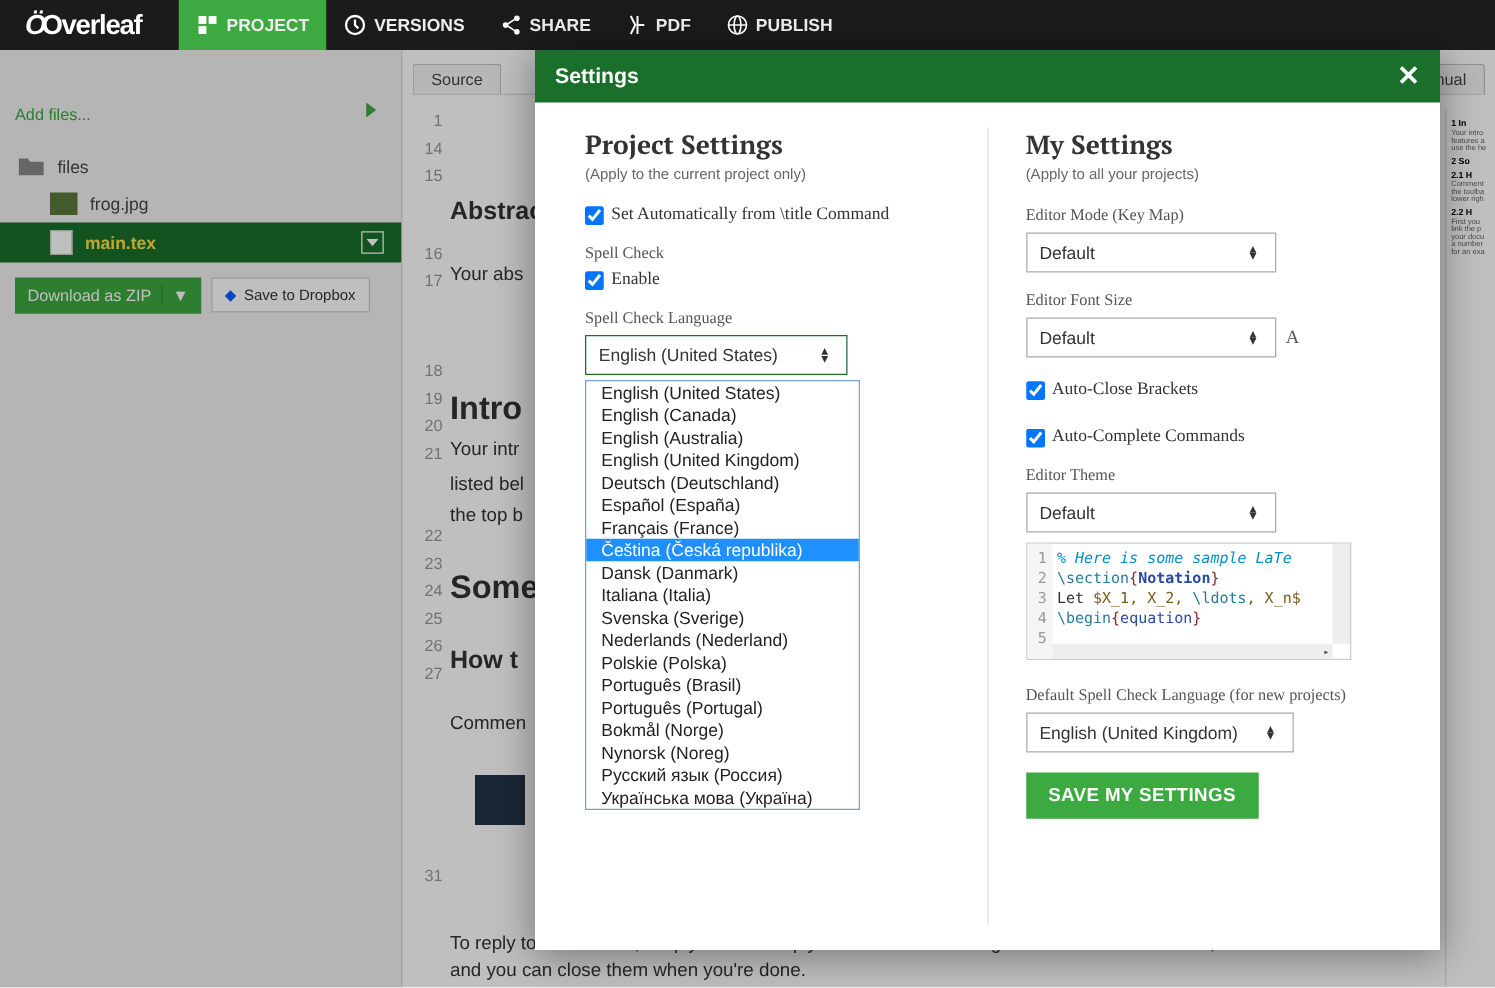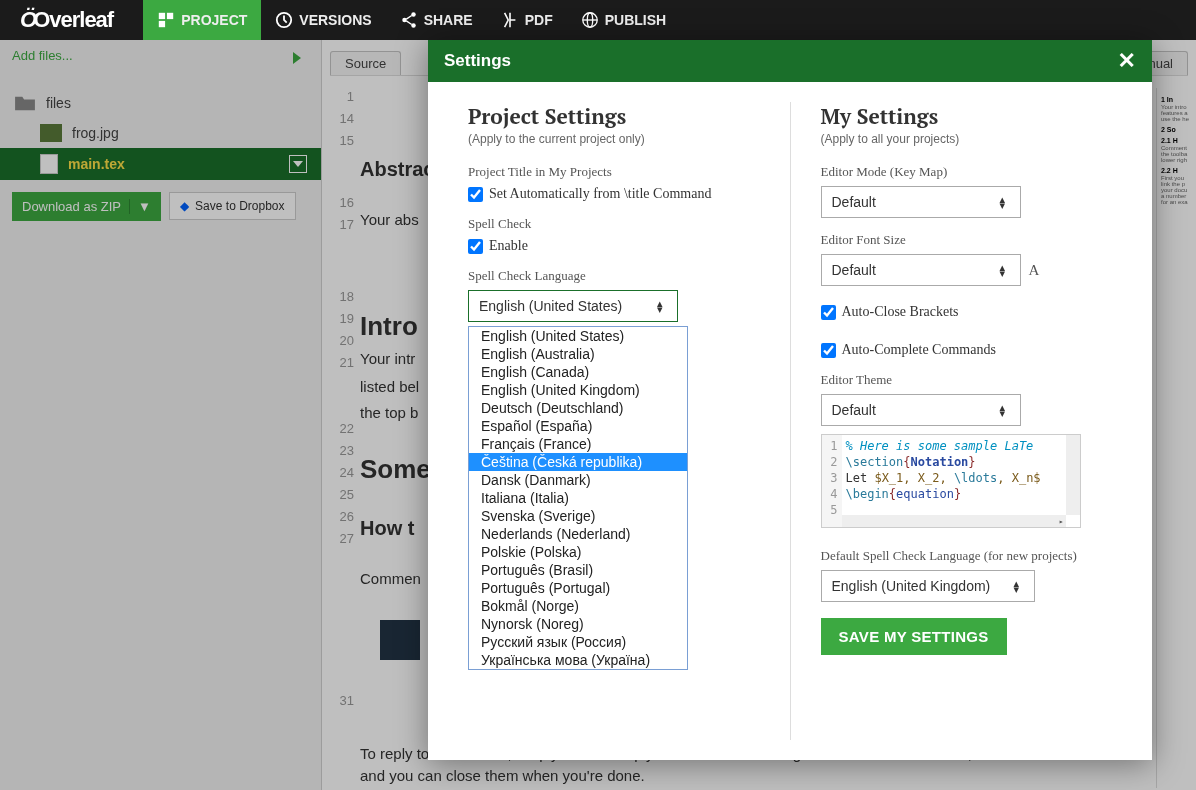--- a/index.html
+++ b/index.html
@@ -6,21 +6,21 @@
 body { font-family: "Lucida Grande", "Segoe UI", Arial, sans-serif; font-size: 14px; color: #333; background: #fff; width: 1196px; height: 790px; overflow: hidden; position: relative; }
 .topbar { background: #1b1b1b; height: 40px; display: flex; align-items: center; color: #fff; }
 .logo { font-size: 22px; font-weight: bold; margin-left: 20px; margin-right: 30px; letter-spacing: -1px; display: flex; align-items: center; }
 .logo .o { font-style: italic; }
 .nav-item { height: 40px; display: flex; align-items: center; padding: 0 14px; color: #eee; font-weight: bold; font-size: 14px; cursor: pointer; gap: 6px; }
 .nav-item.active { background: #3ca941; }
 .nav-icon { width: 18px; height: 18px; display: inline-block; }
 
 .main { display: flex; height: 750px; position: relative; }
 .sidebar { width: 322px; background: #f2f2f2; border-right: 1px solid #d0d0d0; display: flex; flex-direction: column; }
-.sidebar-top { padding: 8px 12px; display: flex; justify-content: space-between; }
+.sidebar-top { padding: 8px 12px; display: flex; align-items: center; justify-content: space-between; margin-top: 30px; }
 .add-files { color: #3ca941; font-size: 13px; cursor: pointer; }
 .hide-panel { color: #3ca941; font-size: 22px; font-weight: bold; cursor: pointer; }
 .file-tree { margin-top: 6px; }
 .folder-row, .file-row { display: flex; align-items: center; padding: 6px 14px; gap: 10px; font-size: 14px; color: #444; }
 .folder-icon, .file-icon { width: 22px; height: 18px; display: inline-block; }
 .folder-icon svg, .file-icon svg { width: 100%; height: 100%; }
 .file-row.indent { padding-left: 40px; }
 .file-row.active { background: #1a6f2a; color: #fde047; }
 .file-row.active .caret-box { border: 1px solid #fff; width: 18px; height: 18px; display: flex; align-items: center; justify-content: center; margin-left: auto; }
 .thumb { width: 22px; height: 18px; background: #5a7a3a; display: inline-block; }
@@ -262,42 +262,41 @@
   <div class="modal-header">
     <span>Settings</span>
     <span class="close-x">✕</span>
   </div>
   <div class="modal-body">
 
     <div class="col left">
       <h2>Project Settings</h2>
       <div class="sub">(Apply to the current project only)</div>
 
-      <div class="field-label">Project Title in My Projects</div>
       <div class="checkbox-row">
         <input type="checkbox" checked="" style="">
         <span>Set Automatically from \title Command</span>
       </div>
 
       <div class="field-label">Spell Check</div>
       <div class="checkbox-row">
         <input type="checkbox" checked="" style="">
         <span>Enable</span>
       </div>
 
       <div class="field-label">Spell Check Language</div>
       <div class="select-wrap">
         <div class="select-box green">
           <span>English (United States)</span>
           <span class="caret-ud">▴<br>▾</span>
         </div>
         <div class="dropdown-list" id="lang-dropdown">
             <div class="opt">English (United States)</div>
+            <div class="opt">English (Canada)</div>
             <div class="opt">English (Australia)</div>
-            <div class="opt">English (Canada)</div>
             <div class="opt">English (United Kingdom)</div>
             <div class="opt">Deutsch (Deutschland)</div>
             <div class="opt">Español (España)</div>
             <div class="opt">Français (France)</div>
             <div class="opt hl">Čeština (Česká republika)</div>
             <div class="opt">Dansk (Danmark)</div>
             <div class="opt">Italiana (Italia)</div>
             <div class="opt">Svenska (Sverige)</div>
             <div class="opt">Nederlands (Nederland)</div>
             <div class="opt">Polskie (Polska)</div>

